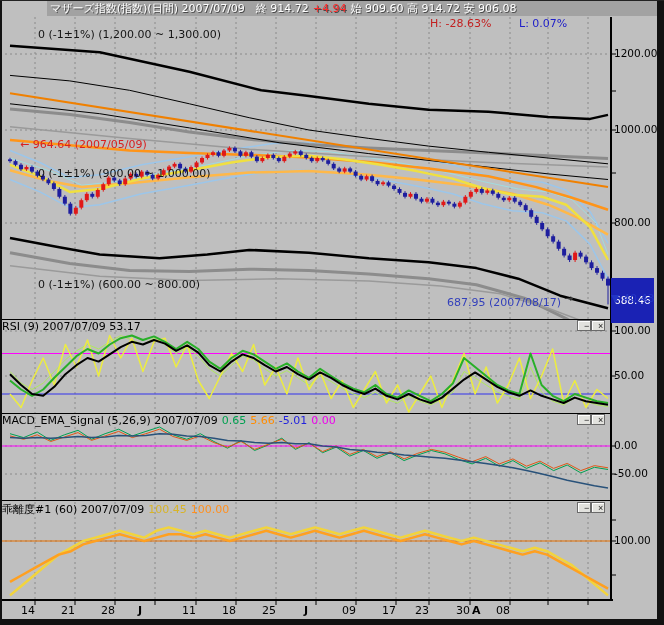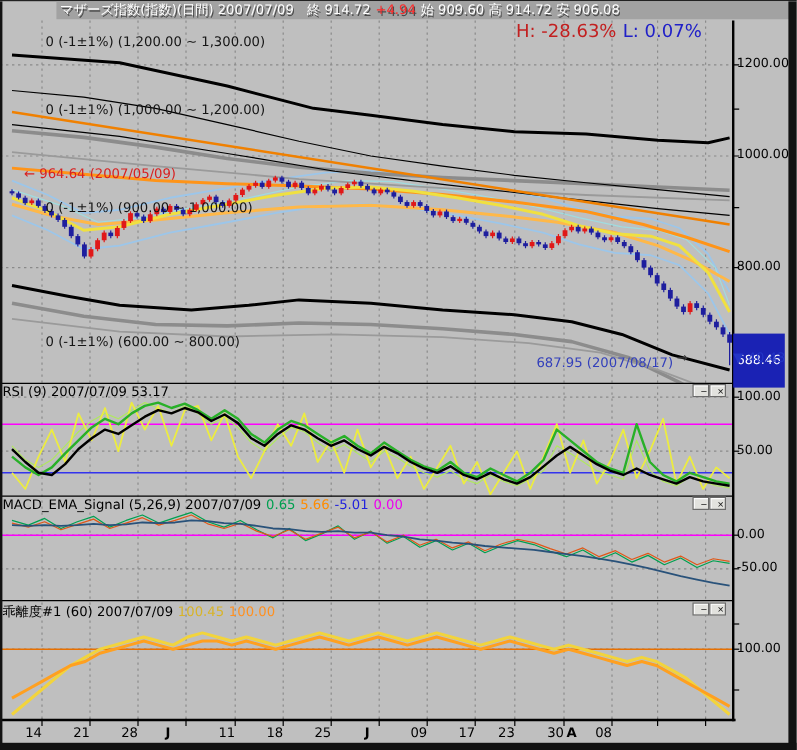--- a/index.html
+++ b/index.html
@@ -4,21 +4,21 @@
 <style>
   html,body{margin:0;padding:0;background:#7a7a7a;}
   #win{position:relative;width:664px;height:625px;background:#bfbfbf;
        font-family:"DejaVu Sans",sans-serif;overflow:hidden;
        border-top:1px solid #222;box-sizing:border-box;}
   .abs{position:absolute;white-space:nowrap;}
   #titlebar{position:absolute;left:0;top:0;width:664px;height:15px;background:#a2a2a2;
             color:#fff;font-size:11px;line-height:15px;text-shadow:1px 1px 0 #4a4a4a;
             padding-left:3px;box-sizing:border-box;z-index:5;margin-left:47px;}
   #titlebar .chg{color:#ff2a2a;padding:0 4px;}
-  .hl{font-size:15px;z-index:4;}
+  .hl{font-size:11px;z-index:4;}
   .hl-h{color:#c22020;}
   .hl-l{color:#2020c8;}
   .zone{font-size:11px;color:#141414;z-index:3;margin-left:36px;}
   .ann-high{font-size:11px;color:#d82020;z-index:3;}
   .ann-low{font-size:11px;color:#3340bb;z-index:3;}
   .ann-arrow{font-size:11px;color:#3a3a3a;z-index:3;}
   .badge{background:#1a22b4;color:#fff;font-size:10.5px;line-height:13px;
          padding:16px 3px;z-index:4;}
   .badge-chg{color:#2335c6;font-size:11px;z-index:4;}
   .pnl-title{font-size:11px;color:#000;z-index:3;}
@@ -365,21 +365,20 @@
   </div>
 
   <div id="titlebar">
     <span>マザーズ指数(指数)(日間) 2007/07/09　終 914.72</span><span class="chg">+4.94</span><span>始 909.60 高 914.72 安 906.08</span>
   </div>
 
   <span class="abs hl hl-h" style="left:430px;top:16px;">H: -28.63%</span>
   <span class="abs hl hl-l" style="left:519px;top:16px;">L: 0.07%</span>
 
   <span class="abs zone" style="left:2px;top:27px;">0 (-1±1%) (1,200.00 ~ 1,300.00)</span>
-  <span class="abs zone" style="left:2px;top:84px;">0 (-1±1%) (1,000.00 ~ 1,200.00)</span>
   <span class="abs zone" style="left:2px;top:166px;">0 (-1±1%) (900.00 ~ 1,000.00)</span>
   <span class="abs zone" style="left:2px;top:277px;">0 (-1±1%) (600.00 ~ 800.00)</span>
 
   <span class="abs ann-high" style="left:20px;top:137px;">← 964.64 (2007/05/09)</span>
   <span class="abs ann-low" style="left:447px;top:295px;">687.95 (2007/08/17)</span>
   <span class="abs ann-arrow" style="left:564px;top:291px;">→</span>
 
   <span class="abs badge" style="left:611px;top:277px;">688.46</span>
   <span class="abs badge-chg" style="left:611px;top:291px;">▼ 40.43</span>
 

